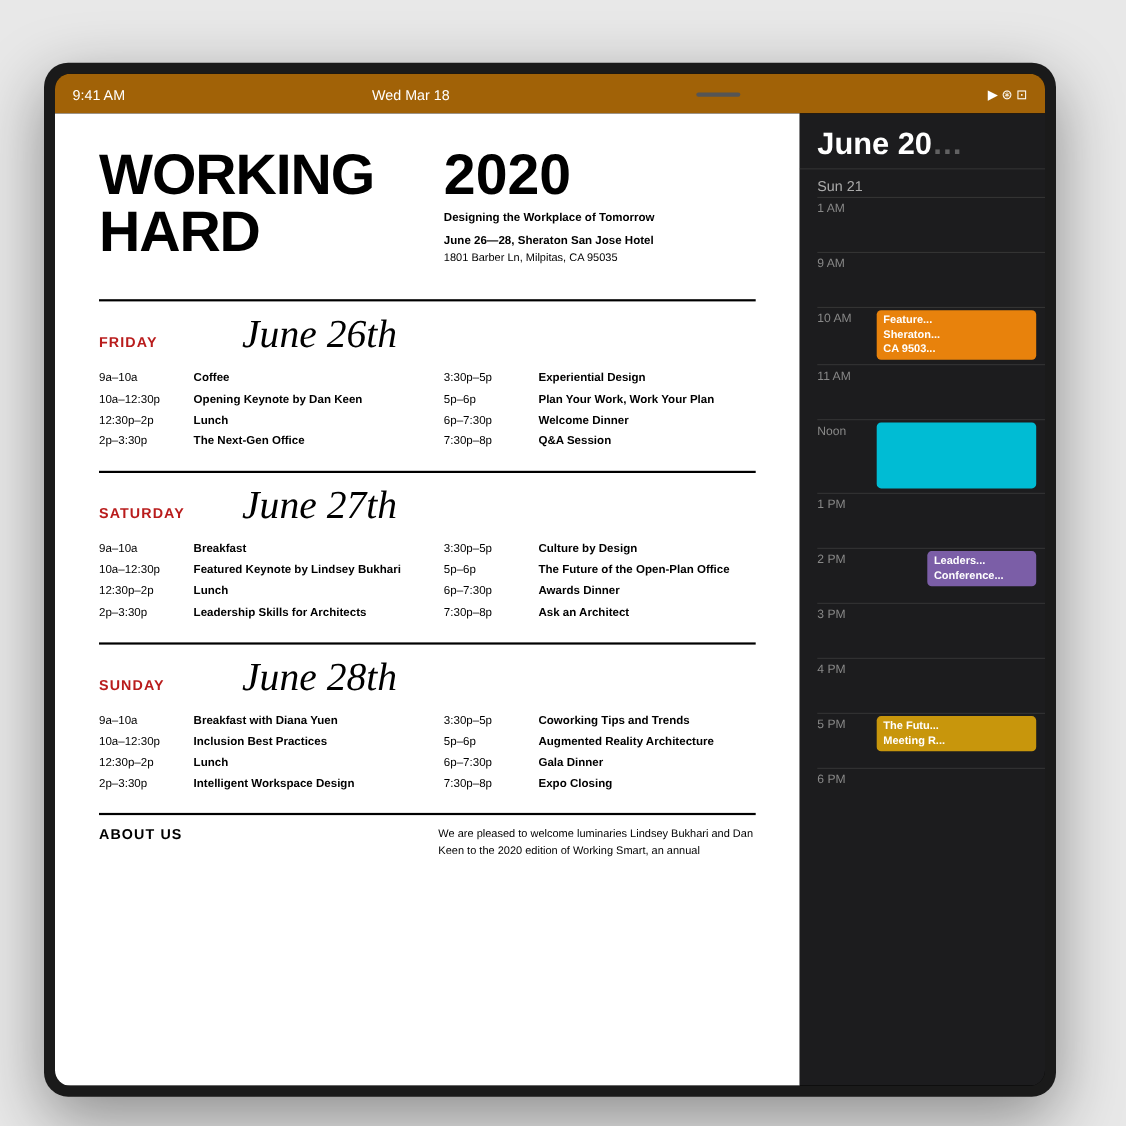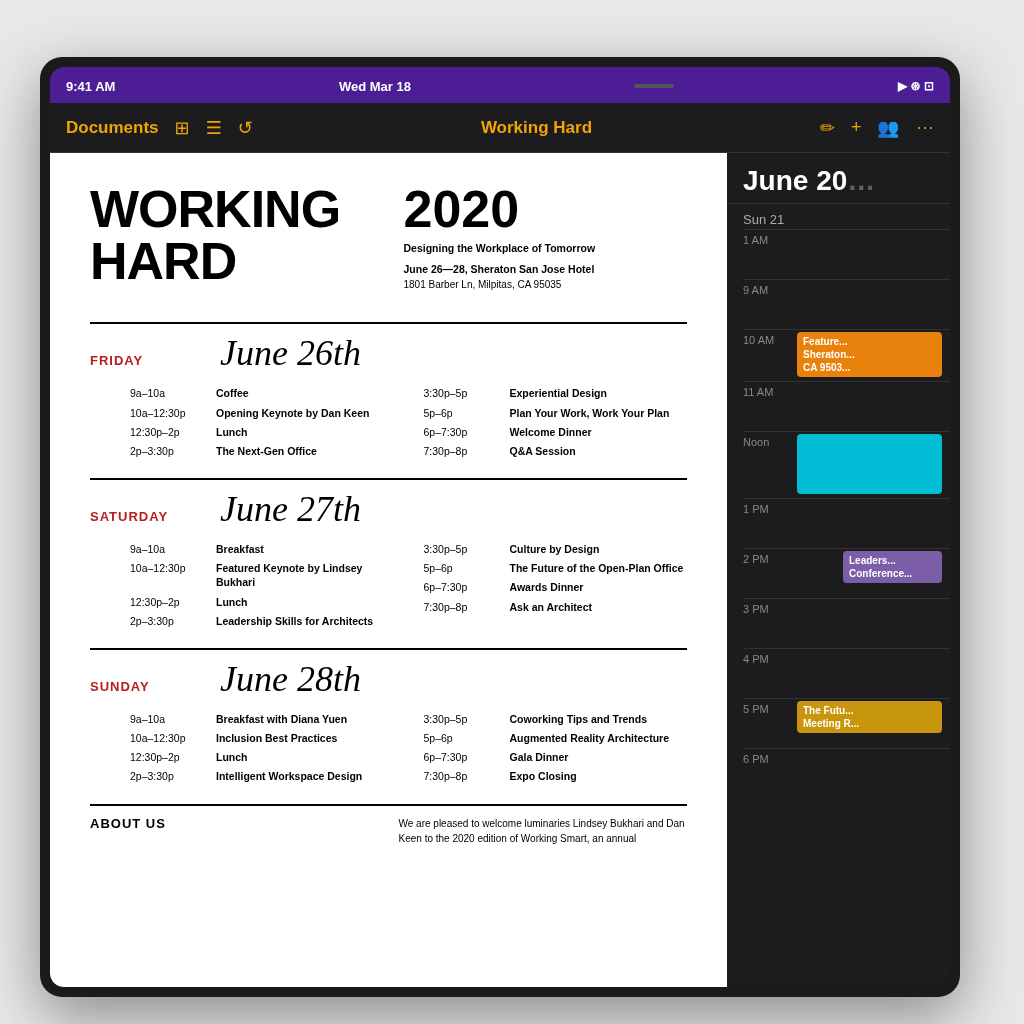--- a/index.html
+++ b/index.html
@@ -34,28 +34,28 @@
       bottom: 10px;
       border-radius: 14px;
       overflow: hidden;
       background: #000;
       display: flex;
       flex-direction: column;
     }
 
     
     .status-bar {
-      background: #4c1d95;
+      background: #a16207;
       color: #fff;
       display: flex;
       align-items: center;
       justify-content: space-between;
       padding: 8px 16px 6px;
       font-size: 13px;
-      font-weight: 700;
+      font-weight: 400;
       min-height: 36px;
     }
 
     .status-bar-center {
       width: 40px;
       height: 4px;
       background: #555;
       border-radius: 2px;
     }
 
@@ -172,21 +172,20 @@
       font-weight: 400;
       color: #000;
       font-style: italic;
       font-family: Georgia, serif;
     }
 
     .schedule-grid {
       display: grid;
       grid-template-columns: 1fr 1fr;
       gap: 0 30px;
-      margin-left: 40px;
     }
 
     .schedule-col {
       display: flex;
       flex-direction: column;
       gap: 5px;
     }
 
     .schedule-row {
       display: grid;
@@ -293,31 +292,20 @@
 <div class="ipad-frame">
   <div class="ipad-inner">
 
     <div class="status-bar">
       <span>9:41 AM</span>
       <span>Wed Mar 18</span>
       <div class="status-bar-center"></div>
       <span style="font-size:12px;color:#fff;">▶ ⊛ ⊡</span>
     </div>
 
-    <div class="toolbar">
-      <span class="toolbar-title" style="text-align:left;flex:none;">Documents</span>
-      <span class="toolbar-icon">⊞</span>
-      <span class="toolbar-icon">☰</span>
-      <span class="toolbar-icon">↺</span>
-      <span class="toolbar-title">Working Hard</span>
-      <span class="toolbar-icon">✏</span>
-      <span class="toolbar-icon">+</span>
-      <span class="toolbar-icon">👥</span>
-      <span class="toolbar-icon">···</span>
-    </div>
 
     <div class="main-area">
 
       <div class="doc-area">
 
         <div class="doc-header">
           <div class="doc-title-block">
             <div class="doc-main-title">
               <span>WORKING</span><br>
               <span>HARD</span>

